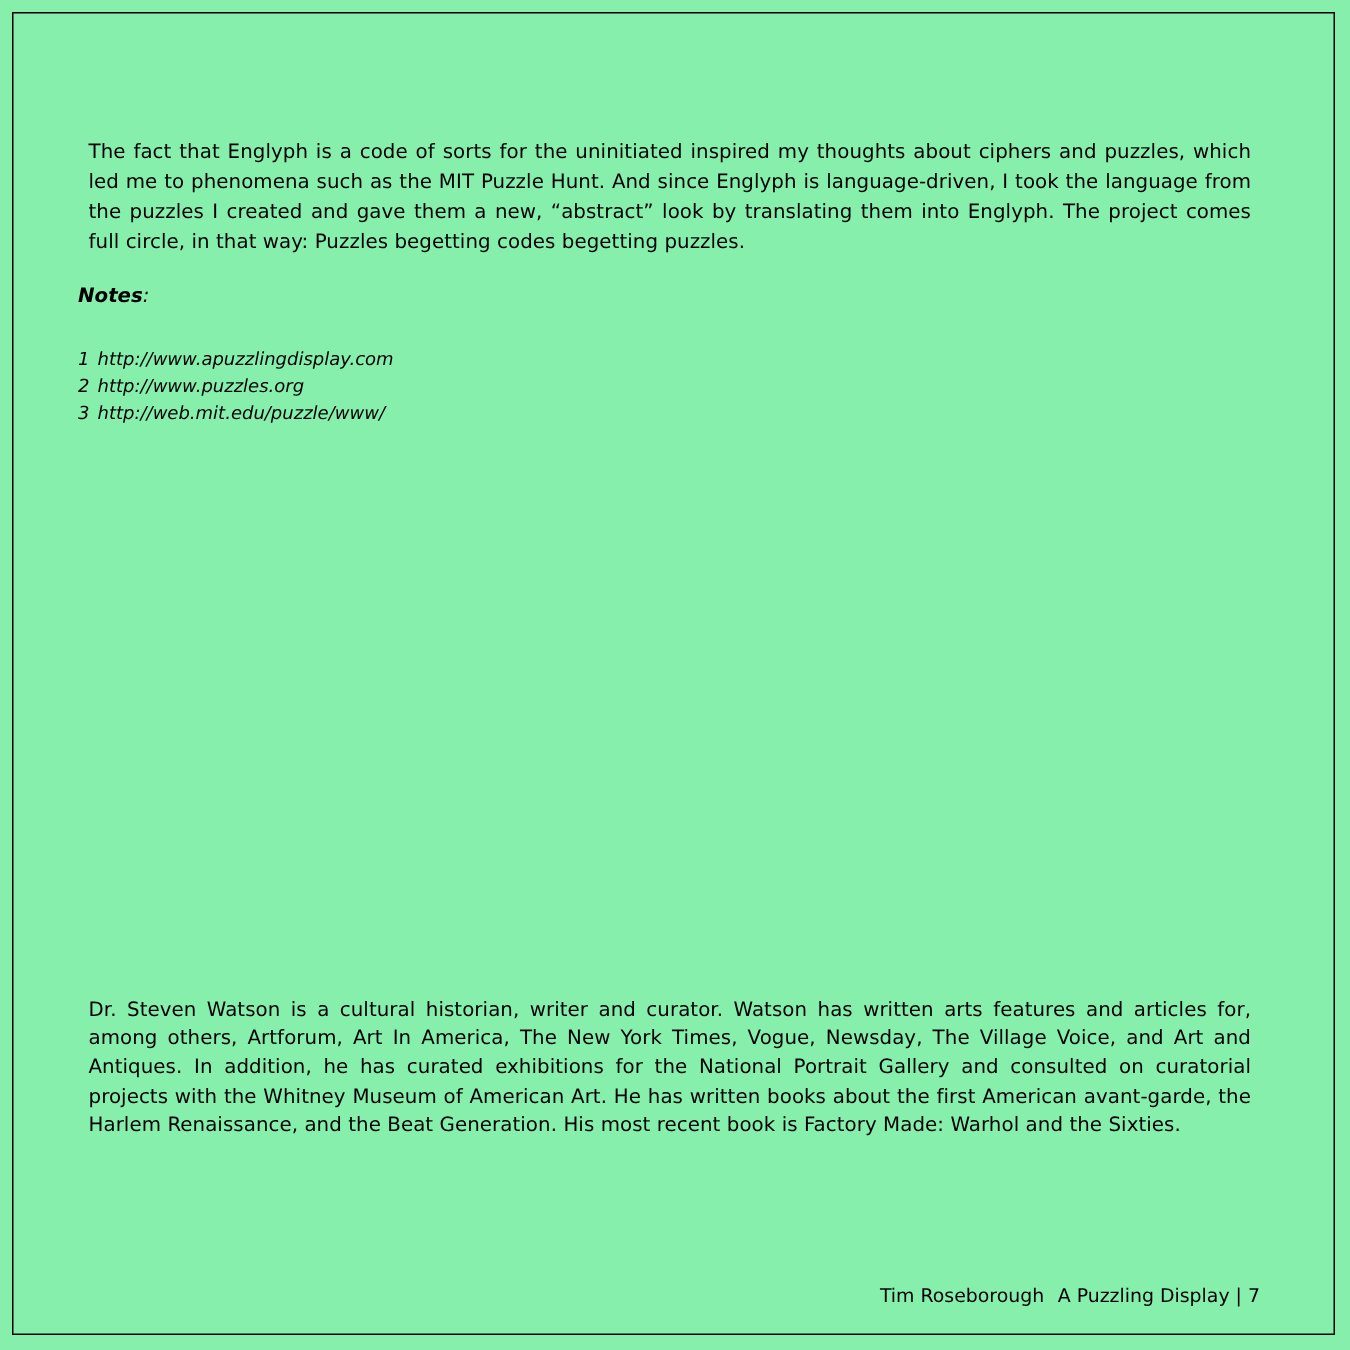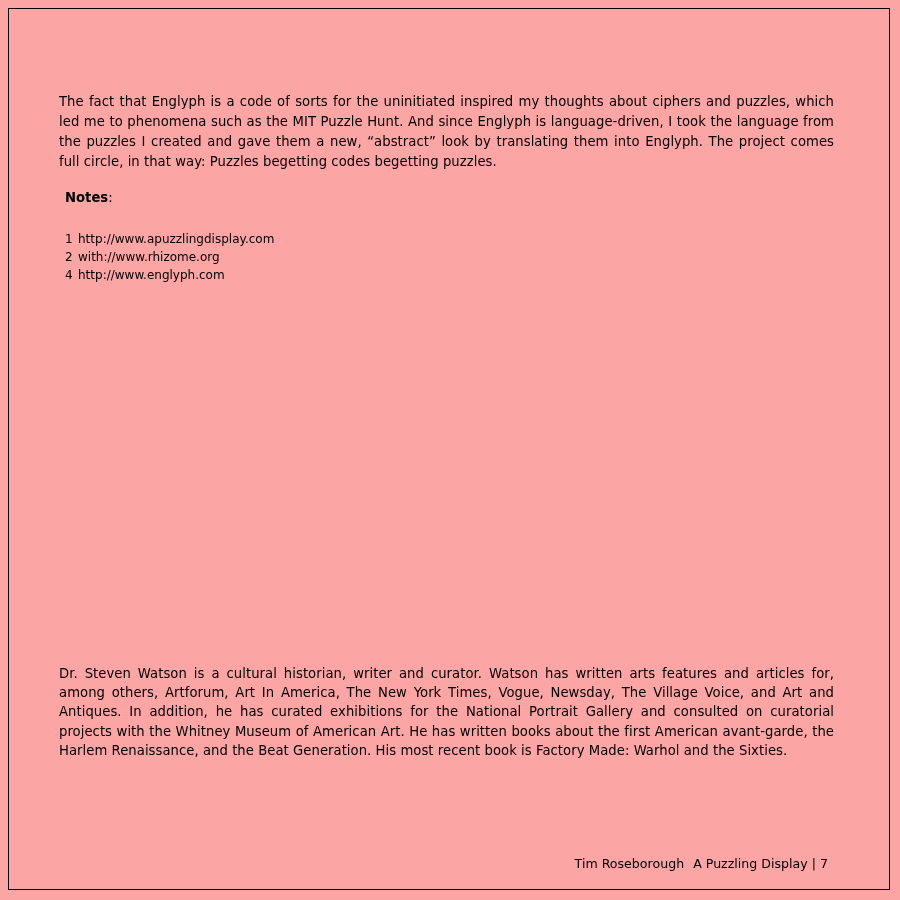--- a/index.html
+++ b/index.html
@@ -10,21 +10,21 @@
   }
   body {
     font-family: "DejaVu Sans", sans-serif;
     color: #000000;
   }
   .page {
     position: relative;
     width: 900px;
     height: 900px;
     box-sizing: border-box;
-    background: #fca5a5;
+    background: #86efac;
     overflow: hidden;
   }
   .page-frame {
     position: absolute;
     left: 8px;
     top: 8px;
     width: 882px;
     height: 882px;
     box-sizing: border-box;
     border: 1px solid #000000;
@@ -47,23 +47,24 @@
   .intro-block {
     position: absolute;
     left: 59px;
     top: 92px;
     width: 775px;
   }
 
   
   .notes-block {
     position: absolute;
-    left: 65px;
+    left: 52px;
     top: 189px;
     width: 500px;
+    font-style: italic;
   }
   .section-heading {
     font-size: 13.2px;
     line-height: 18px;
     margin: 0;
     font-weight: normal;
   }
   .section-heading .strong {
     font-weight: bold;
   }
@@ -98,21 +99,21 @@
   }
   .about-body .body-para {
     line-height: 19.2px;
   }
   .book-title {
   }
 
   
   .footer {
     position: absolute;
-    right: 72px;
+    right: 60px;
     top: 856px;
     font-size: 12.6px;
     line-height: 16px;
     white-space: nowrap;
     text-align: right;
   }
   .footer .sep {
     display: inline-block;
     width: 9px;
   }
@@ -126,22 +127,22 @@
 
   <section class="intro-block">
     <p class="body-para last-line-natural">The fact that Englyph is a code of sorts for the uninitiated inspired my thoughts about ciphers and puzzles, which led me to phenomena such as the MIT Puzzle Hunt. And since Englyph is language-driven, I took the language from the puzzles I created and gave them a new, “abstract” look by translating them into Englyph. The project comes full circle, in that way: Puzzles begetting codes begetting puzzles.</p>
   </section>
 
   <section class="notes-block">
     <h2 class="section-heading"><span class="strong">Notes</span><span>:</span></h2>
 
     <ul class="notes-list">
       <li class="note-item"><span class="note-num">1</span><span class="note-url">http://www.apuzzlingdisplay.com</span></li>
-      <li class="note-item"><span class="note-num">2</span><span class="note-url">with://www.rhizome.org</span></li>
-      <li class="note-item"><span class="note-num">4</span><span class="note-url">http://www.englyph.com</span></li>
+      <li class="note-item"><span class="note-num">2</span><span class="note-url">http://www.puzzles.org</span></li>
+      <li class="note-item"><span class="note-num">3</span><span class="note-url">http://web.mit.edu/puzzle/www/</span></li>
     </ul>
   </section>
 
   <section class="about-block">
 
     <div class="about-body">
       <p class="body-para last-line-natural"><span>Dr. Steven Watson is a cultural historian, writer and curator. Watson has written arts features and articles for, among others, Artforum, Art In America, The New York Times, Vogue, Newsday, The Village Voice, and Art and Antiques. In addition, he has curated exhibitions for the National Portrait Gallery and consulted on curatorial projects with the Whitney Museum of American Art. He has written books about the first American avant-garde, the Harlem Renaissance, and the Beat Generation.  His most recent book is </span><span class="book-title">Factory Made: Warhol and the Sixties</span><span>.</span></p>
     </div>
   </section>
 

